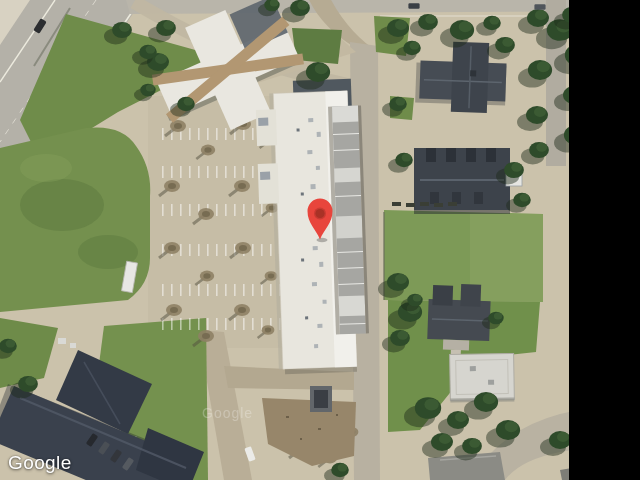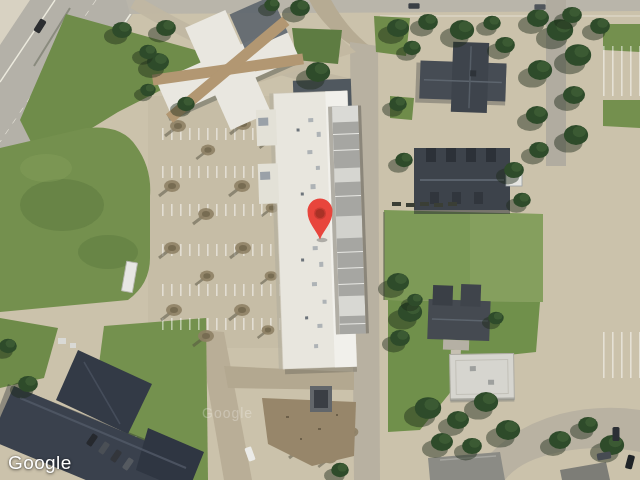--- a/index.html
+++ b/index.html
@@ -1,16 +1,16 @@
 <!DOCTYPE html>
 <html><head>
 <meta charset="utf-8">
 <style>
   html,body{margin:0;padding:0;background:#000;}
-  .map{position:relative;width:640px;height:480px;overflow:hidden;background:#cbc2ab;font-family:"Liberation Sans",sans-serif;}
+  .map{position:relative;width:569px;height:480px;overflow:hidden;background:#cbc2ab;font-family:"Liberation Sans",sans-serif;}
   .map svg{position:absolute;left:0;top:0;display:block;}
   .glogo{
     position:absolute;left:8px;bottom:6px;z-index:5;
     color:#fff;font-size:19px;font-weight:400;letter-spacing:.4px;
     text-shadow:0 1px 3px rgba(0,0,0,.55),0 0 2px rgba(0,0,0,.4);
     cursor:pointer;user-select:none;
   }
 </style>
 </head>
 <body>

